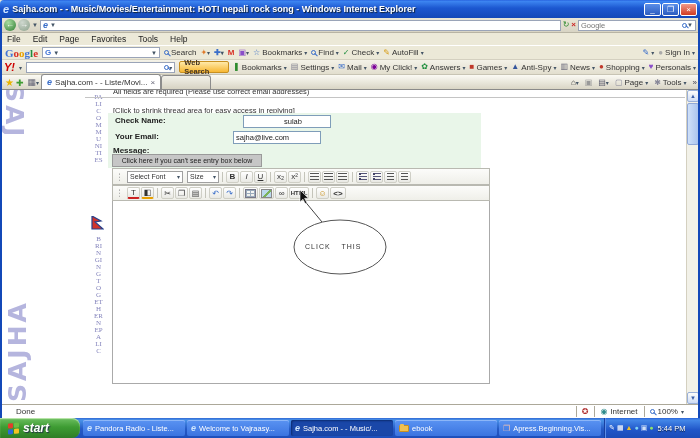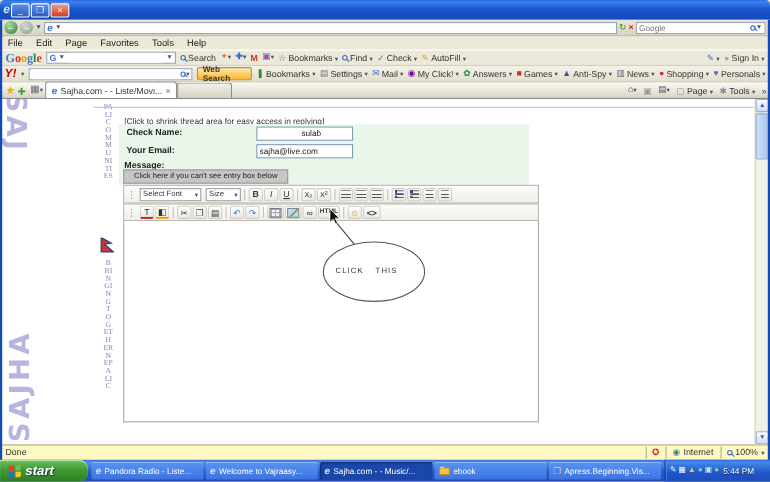--- a/index.html
+++ b/index.html
@@ -81,22 +81,22 @@
   .list-icon{width:8px;height:7px;border-left:2px dotted #446;padding-left:1px;
     background:repeating-linear-gradient(to bottom,#557 0 1px,transparent 1px 3px);background-origin:content-box;}
   .grid-icon{width:11px;height:9px;border:1px solid #778;
     background-image:repeating-linear-gradient(to right,#9ab 0 1px,transparent 1px 4px),repeating-linear-gradient(to bottom,#9ab 0 1px,transparent 1px 3px);}
   .img-icon{width:11px;height:9px;border:1px solid #888;background:linear-gradient(135deg,#bcd9ee 45%,#7cb35a 45% 65%,#bcd9ee 65%);}
   .scroll{position:absolute;right:2px;top:0;width:12px;height:314px;background:#F2F1E8;border-left:1px solid #d4d0c0;}
   .sbtn{position:absolute;left:0;width:12px;height:12px;background:linear-gradient(#fdfdfb,#cfdcf4);
     border:1px solid #9ab0d8;border-radius:2px;color:#3a5fa8;font-size:6px;line-height:10px;text-align:center;}
   .sthumb{position:absolute;left:0;top:13px;width:12px;height:42px;background:linear-gradient(90deg,#cfe0f8,#aac4ee);border:1px solid #90a8d8;border-radius:2px;}
   
-  .statusbar{position:absolute;left:0;top:404px;width:700px;height:14px;background:#fef9c3;border-top:1px solid #ACA899;
-    display:flex;align-items:center;font-size:8px;color:#333;padding:0 5px;gap:6px;}
+  .statusbar{position:absolute;left:0;top:404px;width:700px;height:14px;background:#ffffff;border-top:1px solid #ACA899;
+    display:flex;align-items:center;font-size:8px;color:#333;padding:0 16px;gap:6px;}
   .spanel{display:flex;align-items:center;gap:3px;border-left:1px solid #ACA899;padding-left:5px;height:11px;}
   
   .taskbar{position:absolute;left:0;top:418px;width:700px;height:20px;
     background:linear-gradient(#3168D5,#4993E8 10%,#2559C5 55%,#1E4FBB);display:flex;align-items:stretch;}
   .startbtn{width:80px;display:flex;align-items:center;gap:4px;padding:0 8px;border-radius:0 8px 8px 0;
     background:linear-gradient(#6DBF61,#3E9C33 45%,#2E7D26);box-shadow:inset 0 1px 1px #bfe8b0;color:#fff;
     font-weight:bold;font-style:italic;font-size:12px;text-shadow:1px 1px 1px #234;}
   .winlogo{width:11px;height:11px;display:grid;grid-template:1fr 1fr/1fr 1fr;gap:1px;transform:skewY(-6deg);}
   .winlogo i{border-radius:1px;}
   .tasks{flex:1;display:flex;gap:2px;align-items:center;padding:1px 3px;}
@@ -113,20 +113,21 @@
   .clock{font-size:7.5px;color:#fff;margin-left:2px;text-shadow:0 1px 1px #123;}
   .annot{position:absolute;font-size:7px;letter-spacing:1px;word-spacing:8px;color:#333;z-index:40;}
 </style>
 </head>
 <body>
 
 <div class="screen">
 
   <div class="titlebar">
     <span class="ie-e">e</span>
+    <span class="tb-title">Sajha.com - - Music/Movies/Entertainment: HOT! nepali rock song - Windows Internet Explorer</span>
     <span class="winbtn">_</span>
     <span class="winbtn">❐</span>
     <span class="winbtn close">×</span>
   </div>
 
   <div class="addr">
     <span class="navc back">←</span>
     <span class="navc fwd">→</span>
     <span class="drop">▼</span>
     <div class="urlbox">
@@ -294,26 +295,27 @@
     <div style="position:absolute;left:1px;top:-6px;width:30px;height:50px;overflow:hidden;">
       <span class="bigbrand" style="position:absolute;left:28px;top:0;transform:rotate(90deg);transform-origin:top left;">SAJHA</span>
     </div>
     <span class="bigbrand" style="position:absolute;left:3px;top:312px;transform:rotate(-90deg);transform-origin:top left;">SAJHA</span>
     <div class="vstack" style="left:94px;top:4px;">PALI COMMUNITIES</div>
     <svg width="13" height="15" style="position:absolute;left:91px;top:126px;">
       <path d="M1,0 L10,5 L4,6 L12,13 L1,13 Z" fill="#d0342c" stroke="#27408b" stroke-width="1.2"></path>
     </svg>
     <div class="vstack" style="left:94px;top:146px;">BRINGING TOGETHER NEPALI C</div>
 
+    <div style="position:absolute;left:113px;top:-3px;font-size:7.5px;color:#333;">All fields are required (Please use correct email addresses)</div>
     <div style="position:absolute;left:85px;top:7px;width:600px;height:1px;background:#c4c4c4;"></div>
     <div style="position:absolute;left:113px;top:16px;font-size:7.5px;color:#333;">[Click to shrink thread area for easy access in replying]</div>
 
     <div style="position:absolute;left:108px;top:23px;width:373px;height:55px;background:#E9F6E9;"></div>
     <span class="field-label" style="left:115px;top:26px;">Check Name:</span>
-    <input class="xp-input" style="left: 233px; top: 25px; padding-left: 40px;" value="sulab">
+    <input class="xp-input" style="left: 243px; top: 25px; padding-left: 40px;" value="sulab">
     <span class="field-label" style="left:115px;top:42px;">Your Email:</span>
     <input class="xp-input" style="left: 233px; top: 41px;" value="sajha@live.com">
     <span class="field-label" style="left:113px;top:56px;">Message:</span>
     <div style="position:absolute;left:112px;top:64px;width:150px;height:13px;background:#c6c6c6;border:1px solid #9a9a9a;
          font-size:7px;color:#222;display:flex;align-items:center;justify-content:center;">Click here if you can't see entry box below</div>
 
     <div class="etb" style="top:78px;height:17px;">
       <span class="handle">⋮</span>
       <span class="esel" style="width:56px;">
           <span style="flex:1">Select Font</span>

